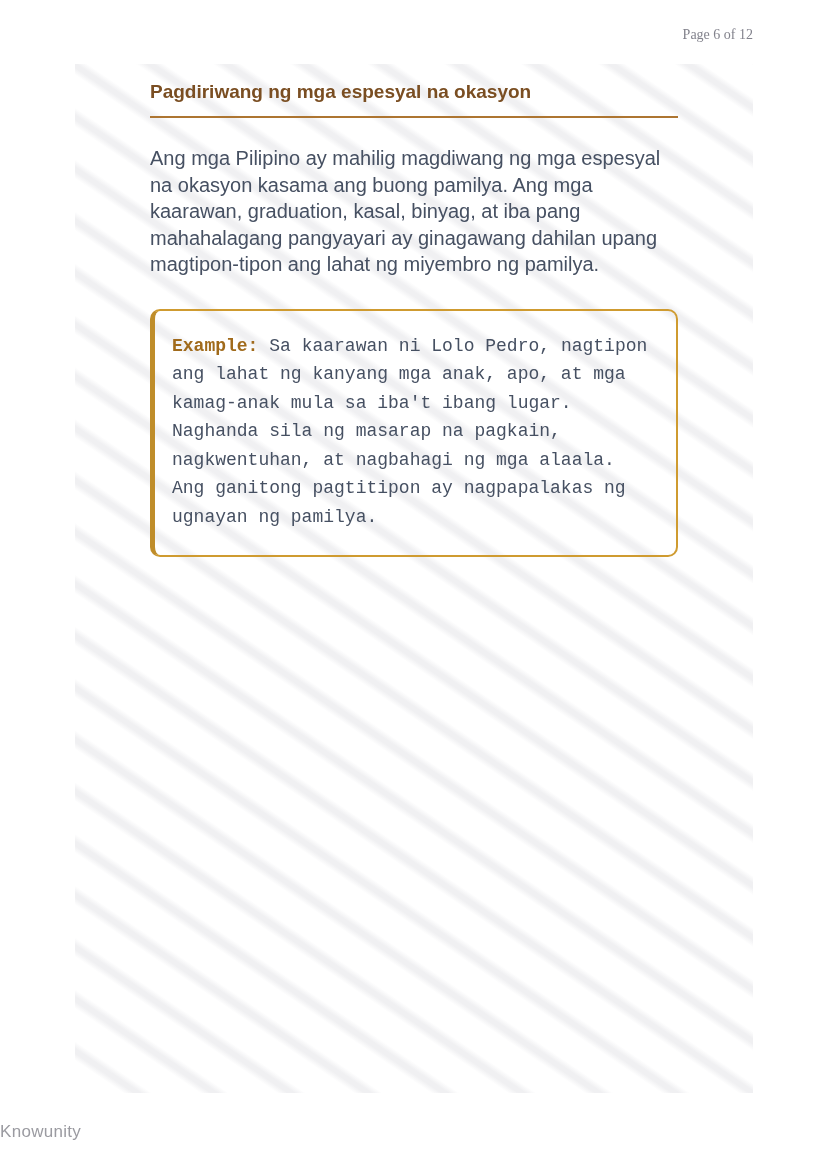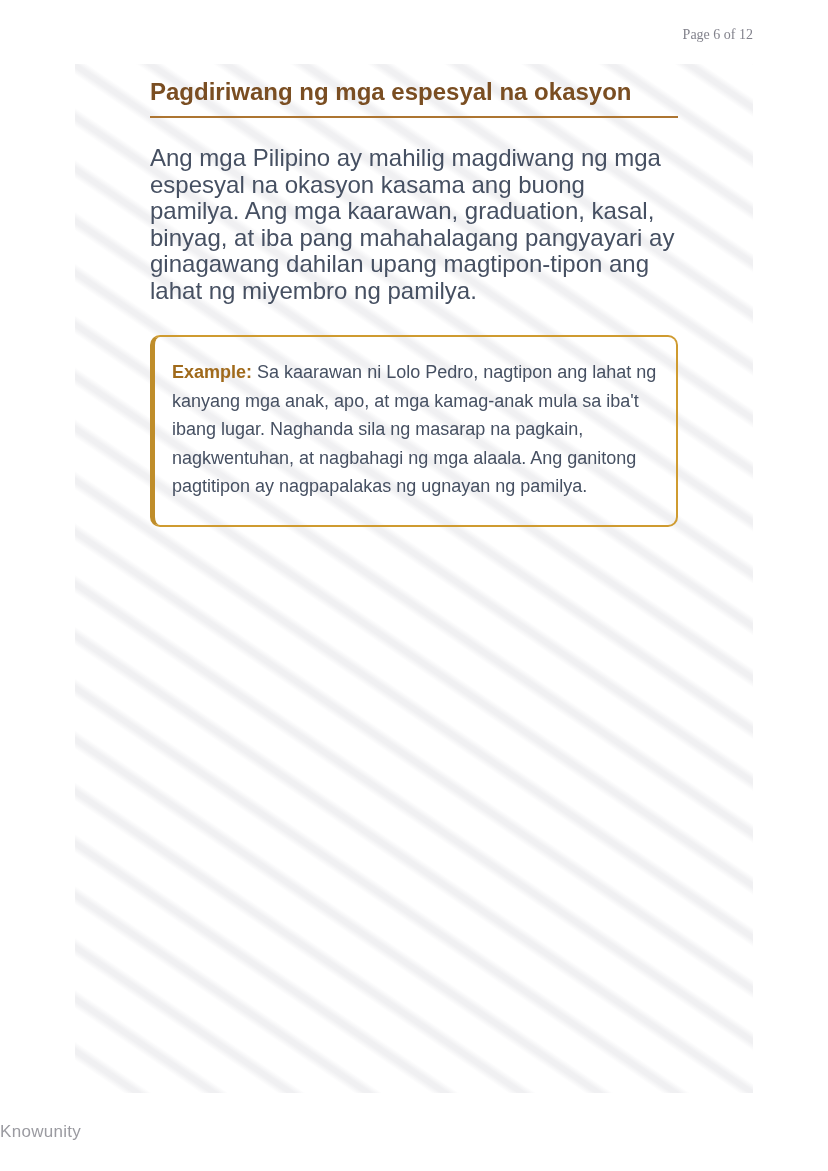--- a/index.html
+++ b/index.html
@@ -35,54 +35,55 @@
         #ffffff 0px,
         #ffffff 27px,
         #f0f0f2 33px,
         #f0f0f2 37px,
         #ffffff 43px
       );
   }
 
   .section-title {
     margin: 0;
-    font-size: 24px;
+    font-size: 19px;
     line-height: 24px;
     font-weight: 700;
     color: #7a4e22;
   }
 
   .title-rule {
     margin-top: 12px;
     width: 100%;
     height: 2px;
     background: #ad7531;
   }
 
   .intro-paragraph {
     margin: 27px 0 0 0;
-    font-size: 24px;
+    font-size: 20px;
     line-height: 26.5px;
     color: #465062;
   }
 
   .example-box {
     margin-top: 31px;
     border: 2px solid #cf9b30;
     border-left: 5px solid #bf8d2a;
     border-radius: 10px;
     padding: 21px 18px 24px 17px;
     background: transparent;
   }
 
   .example-text {
     margin: 0;
     font-size: 18px;
     line-height: 28.5px;
     color: #465062;
+    font-family: Liberation Mono, monospace;
   }
 
   .example-label {
     font-weight: 700;
     color: #a06a1b;
   }
 
   .footer-brand {
     position: absolute;
     left: 0;

